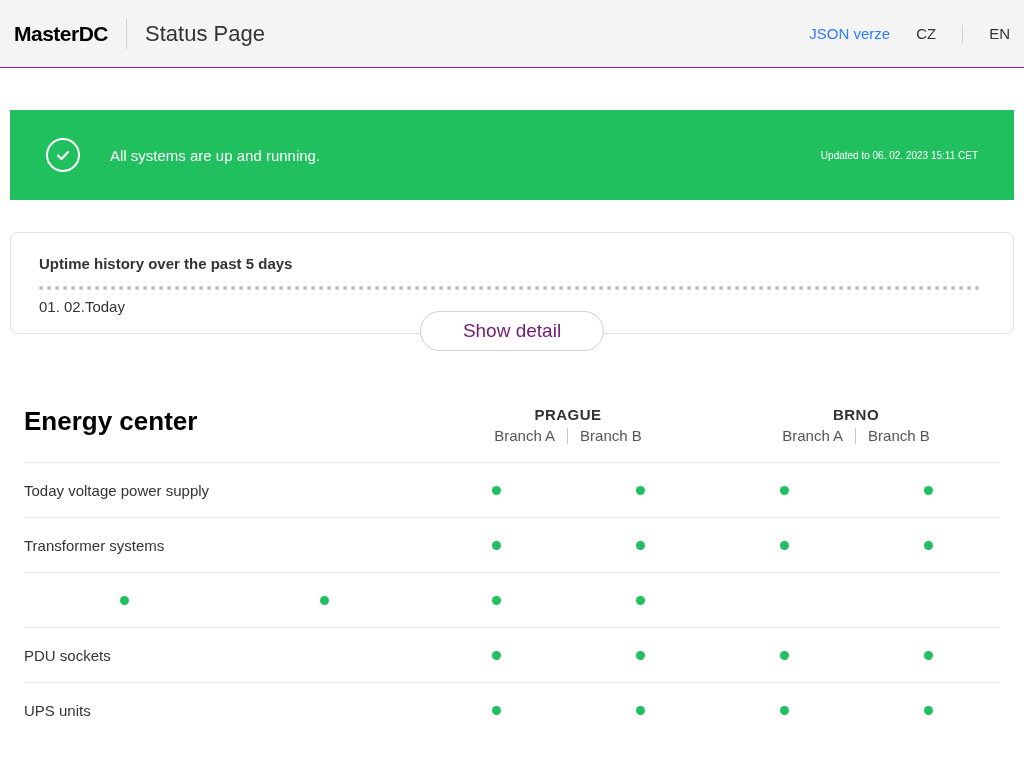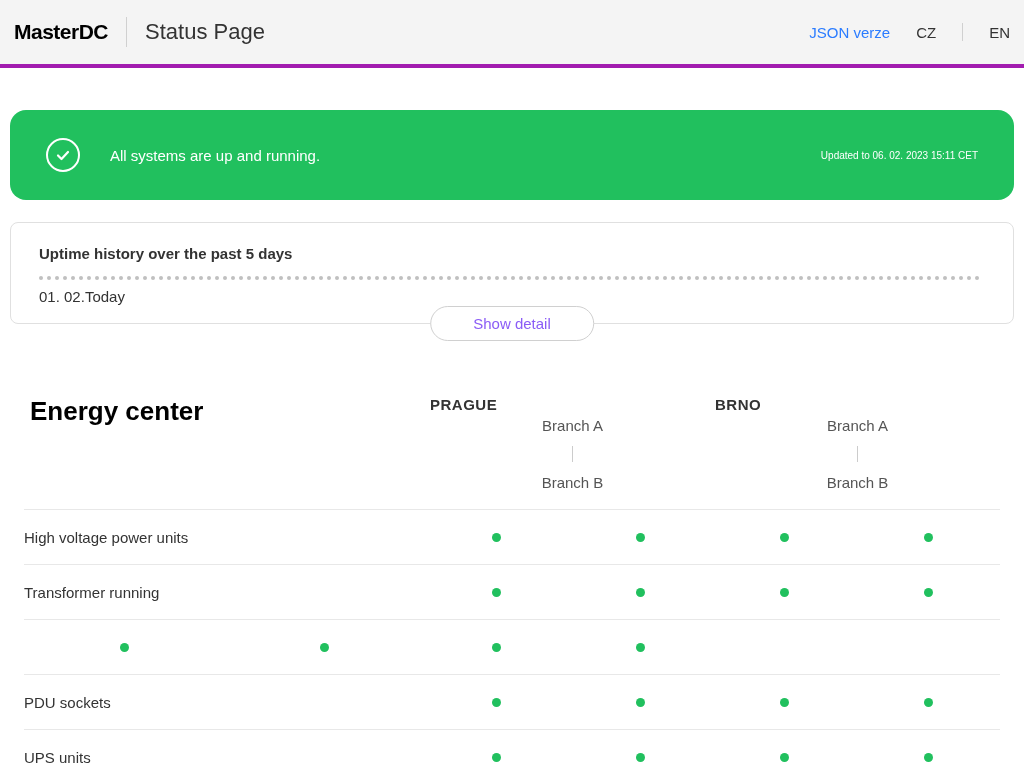--- a/index.html
+++ b/index.html
@@ -8,21 +8,21 @@
       box-sizing: border-box;
     }
     body {
       font-family: "Segoe UI", -apple-system, BlinkMacSystemFont, sans-serif;
       background: #fff;
       color: #212529;
       width: 1024px;
     }
     .header {
       background: #f4f4f4;
-      border-bottom: 4px solid #a21caf;
+      border-bottom: 1px solid #a21caf;
       display: flex;
       align-items: center;
       justify-content: space-between;
       padding: 0 14px;
       height: 68px;
     }
     .header-left {
       display: flex;
       align-items: center;
       gap: 18px;
@@ -64,21 +64,20 @@
       padding: 0 10px;
     }
     .status-banner {
       background: #21c05e;
       color: #fff;
       margin-top: 42px;
       padding: 28px 36px;
       display: flex;
       align-items: center;
       justify-content: space-between;
-      border-radius: 16px;
     }
     .banner-left {
       display: flex;
       align-items: center;
       gap: 30px;
     }
     .check-circle {
       width: 34px;
       height: 34px;
       border: 2px solid #fff;
@@ -93,21 +92,21 @@
     }
     .banner-text {
       font-size: 15px;
     }
     .banner-updated {
       font-size: 10px;
     }
     .uptime-card {
       border: 1px solid #e0e0e0;
       border-radius: 8px;
-      margin-top: 22px;
+      margin-top: 32px;
       padding: 22px 28px 0 28px;
       position: relative;
     }
     .uptime-title {
       font-size: 15px;
       font-weight: 600;
       color: #333;
       margin-bottom: 14px;
     }
     .dots-row {
@@ -130,59 +129,57 @@
     }
     .show-detail {
       position: absolute;
       bottom: -18px;
       left: 50%;
       transform: translateX(-50%);
       background: #fff;
       border: 1px solid #d0d0d0;
       border-radius: 20px;
       padding: 8px 42px;
-      font-size: 15px;
-      color: #8b5cf6;
+      font-size: 19px;
+      color: #701a75;
       cursor: pointer;
       font-family: inherit;
     }
     .section {
       margin-top: 72px;
       padding: 0 14px;
     }
     .section-header {
       display: grid;
       grid-template-columns: 400px 1fr 1fr;
       align-items: start;
       padding-bottom: 18px;
-      margin-left: 6px;
     }
     .section-title {
       font-size: 26px;
       font-weight: 700;
       color: #000;
     }
     .location-header {
-      text-align: left;
+      text-align: center;
     }
     .location-name {
       font-size: 15px;
       font-weight: 700;
       letter-spacing: 0.5px;
       color: #333;
       margin-bottom: 4px;
     }
     .branches {
       display: flex;
       justify-content: center;
       align-items: center;
       gap: 12px;
       font-size: 15px;
       color: #555;
-      flex-direction: column;
     }
     .branch-divider {
       width: 1px;
       height: 16px;
       background: #ccc;
     }
     .status-row {
       display: grid;
       grid-template-columns: 400px 1fr 1fr;
       align-items: center;
@@ -379,32 +376,32 @@
         <div class="location-name">BRNO</div>
         <div class="branches">
           <span>Branch A</span>
           <div class="branch-divider"></div>
           <span>Branch B</span>
         </div>
       </div>
     </div>
     <div id="status-rows">
         <div class="status-row">
-          <div class="row-label">High voltage power units</div>
+          <div class="row-label">Today voltage power supply</div>
           <div class="status-cells">
             <div class="status-dot"></div>
             <div class="status-dot"></div>
           </div>
           <div class="status-cells">
             <div class="status-dot"></div>
             <div class="status-dot"></div>
           </div>
         </div>
         <div class="status-row">
-          <div class="row-label">Transformer running</div>
+          <div class="row-label">Transformer systems</div>
           <div class="status-cells">
             <div class="status-dot"></div>
             <div class="status-dot"></div>
           </div>
           <div class="status-cells">
             <div class="status-dot"></div>
             <div class="status-dot"></div>
           </div>
         </div>
         <div class="status-row">

